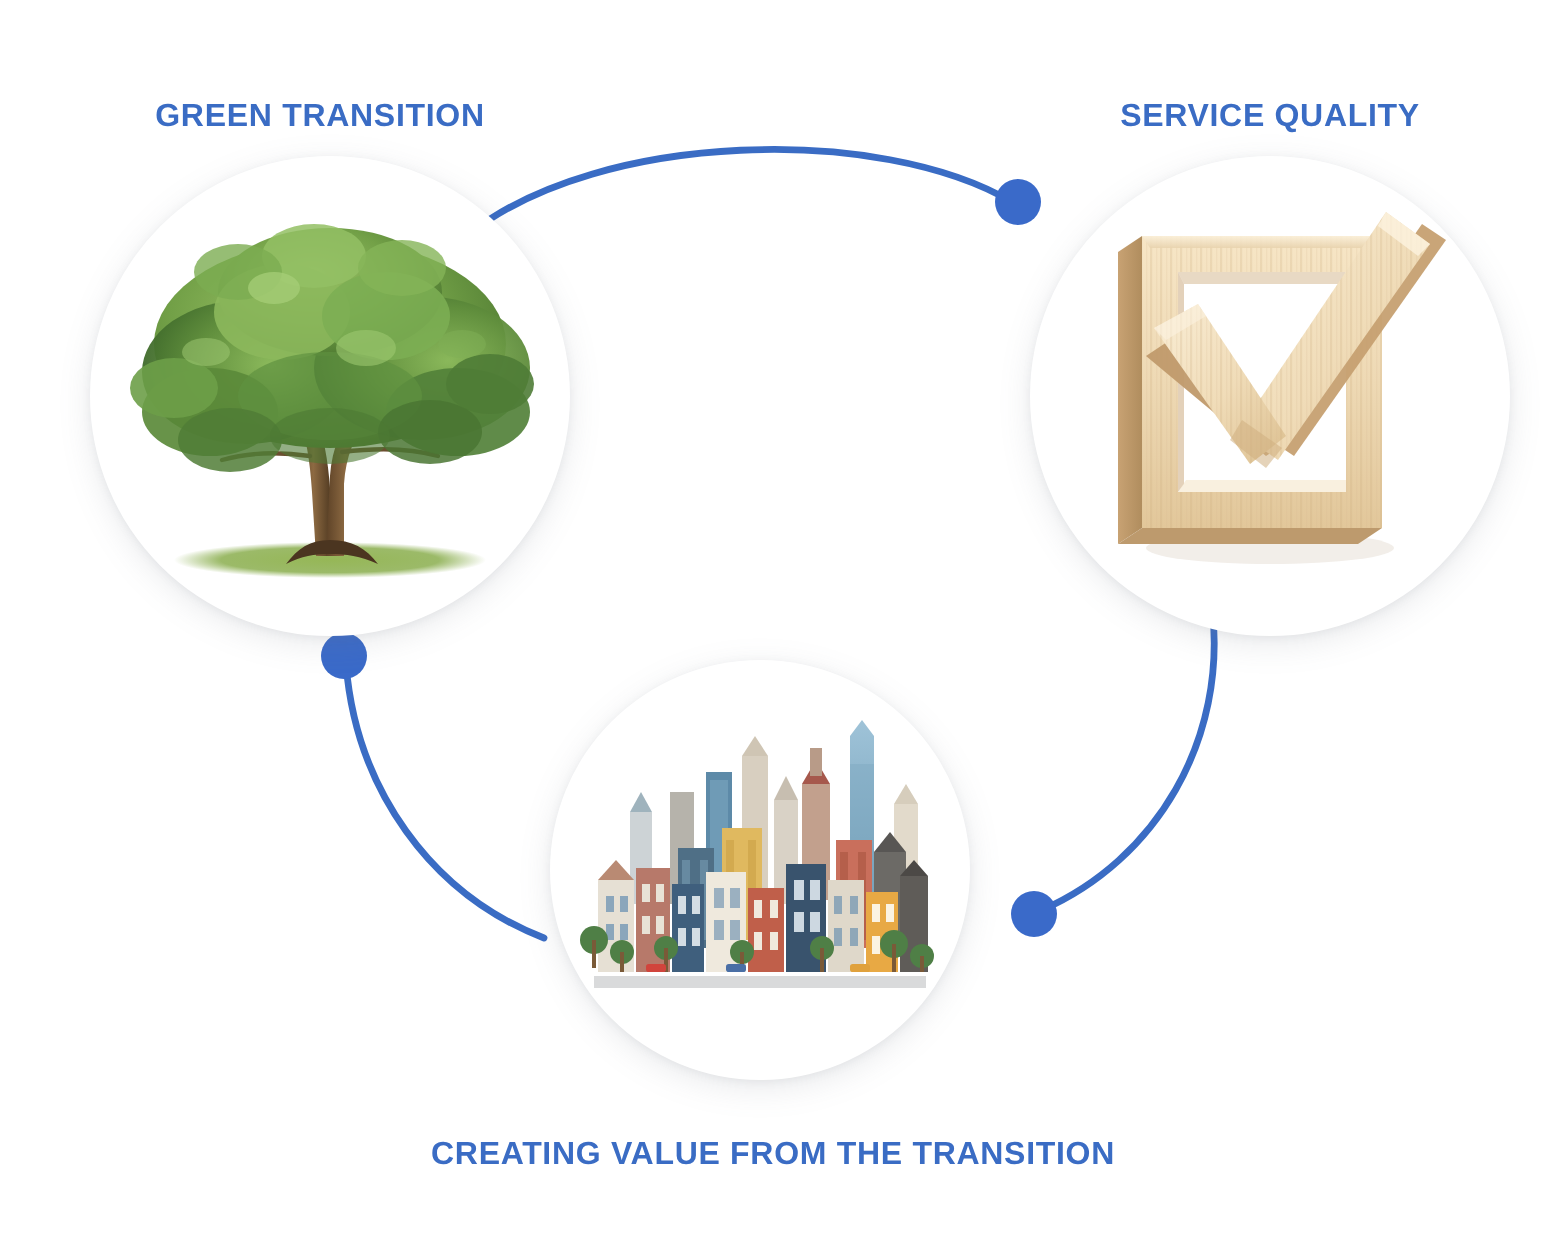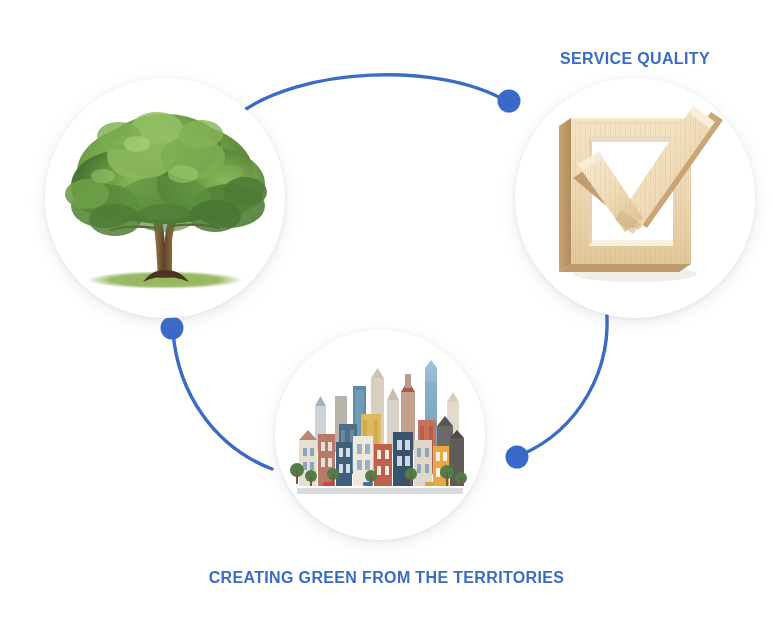--- a/index.html
+++ b/index.html
@@ -143,20 +143,21 @@
         <ellipse cx="120" cy="140" rx="30" ry="14" fill="#4d7a34" opacity="0.6"></ellipse>
 
         <ellipse cx="92" cy="66" rx="13" ry="8" fill="#a6ce77" opacity="0.75"></ellipse>
         <ellipse cx="138" cy="96" rx="15" ry="9" fill="#9dc870" opacity="0.6"></ellipse>
         <ellipse cx="58" cy="98" rx="12" ry="7" fill="#9cc771" opacity="0.55"></ellipse>
         <ellipse cx="186" cy="94" rx="12" ry="7" fill="#7fb055" opacity="0.5"></ellipse>
       </g>
     </svg>
   </div>
 
+  <div class="node-label" id="label-green">GREEN TRANSITION</div>
 
   <div class="node-circle" id="circle-service" style="left:515px; top:78px; width:240px; height:240px;">
     <svg width="240" height="240" viewBox="0 0 240 240">
       <defs>
         <linearGradient id="woodFace" x1="0" y1="0" x2="0" y2="1">
           <stop offset="0%" stop-color="#f7e6c6"></stop>
           <stop offset="50%" stop-color="#eed9b4"></stop>
           <stop offset="100%" stop-color="#e2c79a"></stop>
         </linearGradient>
         <linearGradient id="woodSide" x1="0" y1="0" x2="1" y2="0">
@@ -337,15 +338,15 @@
           <rect x="185" y="148" width="2" height="8" fill="#7a5a38"></rect>
         </g>
 
         <rect x="48" y="152" width="10" height="4" rx="1.4" fill="#d1443c"></rect>
         <rect x="88" y="152" width="10" height="4" rx="1.4" fill="#4a6fa5"></rect>
         <rect x="150" y="152" width="10" height="4" rx="1.4" fill="#e0a13c"></rect>
       </g>
     </svg>
   </div>
 
-  <div class="node-label" id="label-value">CREATING GREEN FROM THE TERRITORIES</div>
+  <div class="node-label" id="label-value">CREATING VALUE FROM THE TRANSITION</div>
 
 </div>
 
 </body></html>

